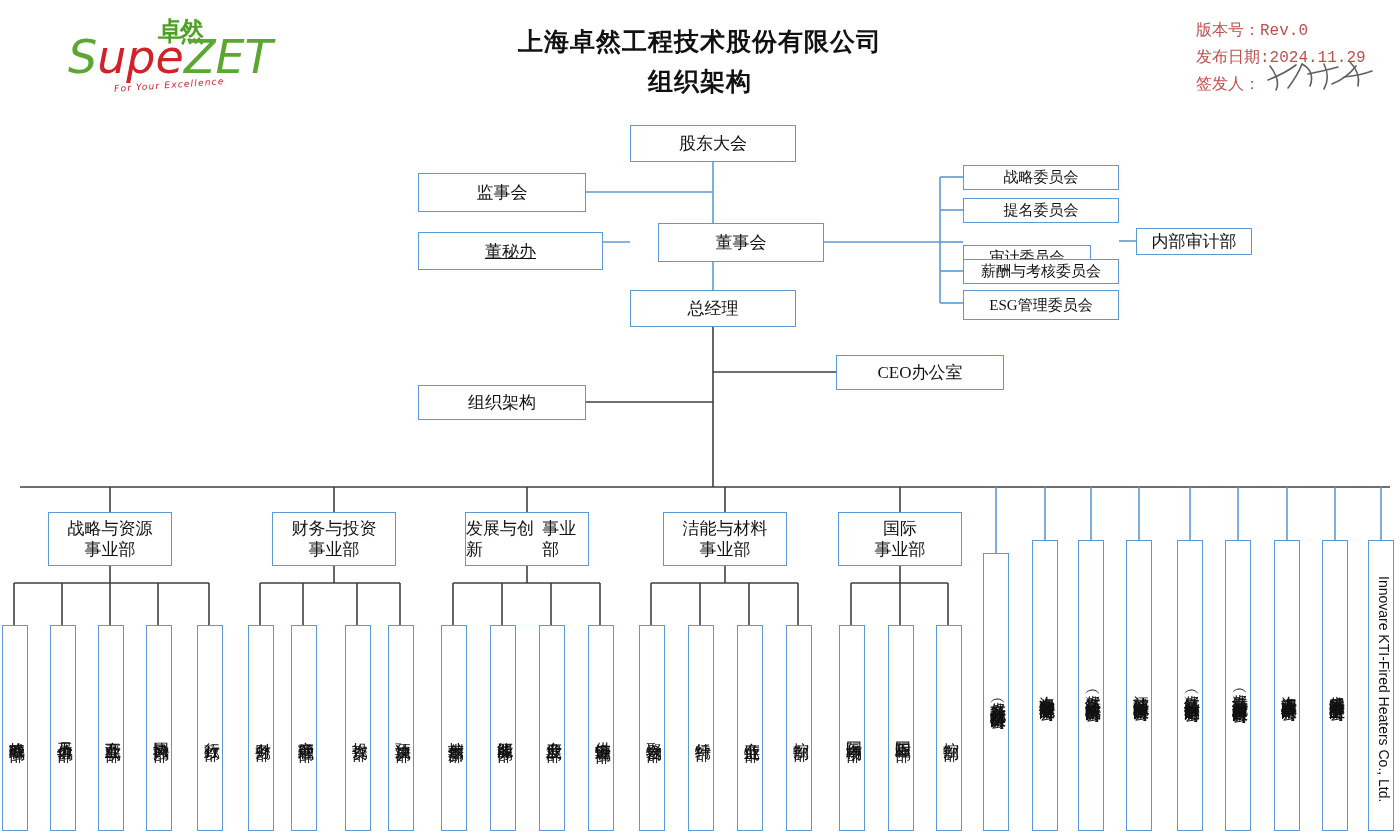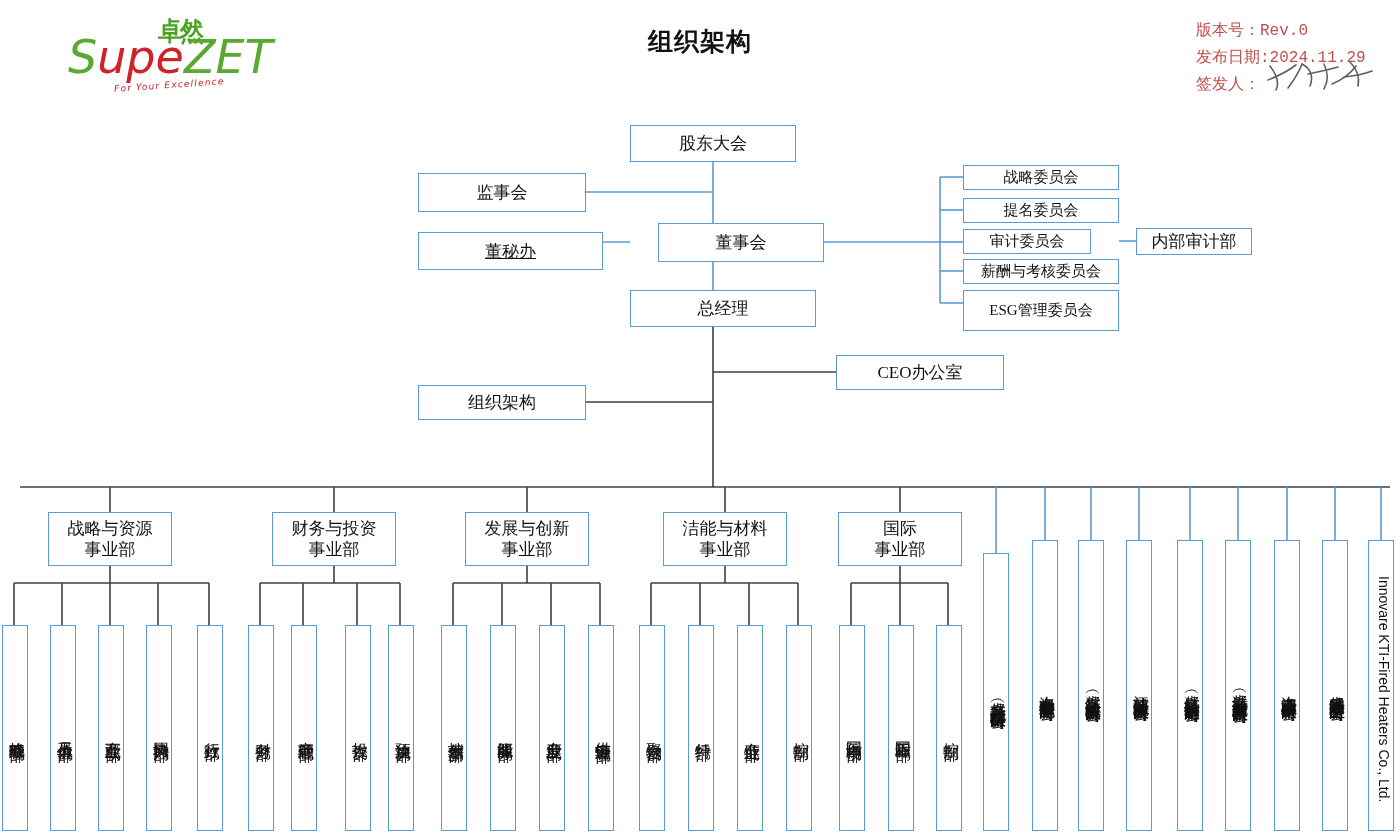--- a/index.html
+++ b/index.html
@@ -46,20 +46,21 @@
 </head>
 <body>
 
 <div id="logo">
   <div class="zr">卓然</div>
   <div class="wm"><span class="g">S</span><span class="r">up</span><span class="r">e</span><span class="g">ZET</span></div>
   <div class="tag">For Your Excellence</div>
 </div>
 
 <div id="title">
+  <div>上海卓然工程技术股份有限公司</div>
   <div>组织架构</div>
 </div>
 
 <div id="meta">
   <div class="row"><span>版本号：</span><span>Rev.0</span></div>
   <div class="row"><span>发布日期:</span><span>2024.11.29</span></div>
   <div class="row"><span>签发人：</span>
     <svg id="sig" viewBox="0 0 110 34">
       <g fill="none" stroke="#5c6066" stroke-width="1.6" stroke-linecap="round">
         <path d="M4 6 C10 14, 14 22, 10 30"></path>
@@ -177,21 +178,21 @@
 </div>
 
 <div class="bx" style="left:418px;top:232px;width:185px;height:38px;text-decoration:underline;">
   <span>董秘办</span>
 </div>
 
 <div class="bx" style="left:658px;top:223px;width:166px;height:39px;">
   <span>董事会</span>
 </div>
 
-<div class="bx" style="left:630px;top:290px;width:186px;height:37px;">
+<div class="bx" style="left:630px;top:290px;width:166px;height:37px;">
   <span>总经理</span>
 </div>
 
 <div class="bx" style="left:836px;top:355px;width:168px;height:35px;">
   <span>CEO办公室</span>
 </div>
 
 <div class="bx" style="left:418px;top:385px;width:168px;height:35px;">
   <span>组织架构</span>
 </div>
@@ -199,39 +200,39 @@
 <div class="bx" style="left:1136px;top:228px;width:116px;height:27px;">
   <span>内部审计部</span>
 </div>
 
 <div class="bx sm" style="left:963px;top:165px;width:156px;height:25px;">
   <span>战略委员会</span>
 </div>
 <div class="bx sm" style="left:963px;top:198px;width:156px;height:25px;">
   <span>提名委员会</span>
 </div>
-<div class="bx sm" style="left:963px;top:229px;width:128px;height:25px;">
+<div class="bx sm" style="left:963px;top:245px;width:128px;height:25px;">
   <span>审计委员会</span>
 </div>
 <div class="bx sm" style="left:963px;top:259px;width:156px;height:25px;">
   <span>薪酬与考核委员会</span>
 </div>
-<div class="bx sm" style="left:963px;top:290px;width:156px;height:41px;">
+<div class="bx sm" style="left:963px;top:290px;width:156px;height:30px;">
   <span>ESG管理委员会</span>
 </div>
 
 <div class="bx" style="left:48px;top:512px;width:124px;height:54px;flex-direction:column;">
   <span>战略与资源</span>
   <span>事业部</span>
 </div>
 <div class="bx" style="left:272px;top:512px;width:124px;height:54px;flex-direction:column;">
   <span>财务与投资</span>
   <span>事业部</span>
 </div>
-<div class="bx" style="left:465px;top:512px;width:124px;height:54px;flex-direction:column;">
+<div class="bx" style="left:465px;top:512px;width:124px;height:54px;flex-direction:row;">
   <span>发展与创新</span>
   <span>事业部</span>
 </div>
 <div class="bx" style="left:663px;top:512px;width:124px;height:54px;flex-direction:column;">
   <span>洁能与材料</span>
   <span>事业部</span>
 </div>
 <div class="bx" style="left:838px;top:512px;width:124px;height:54px;flex-direction:column;">
   <span>国际</span>
   <span>事业部</span>

